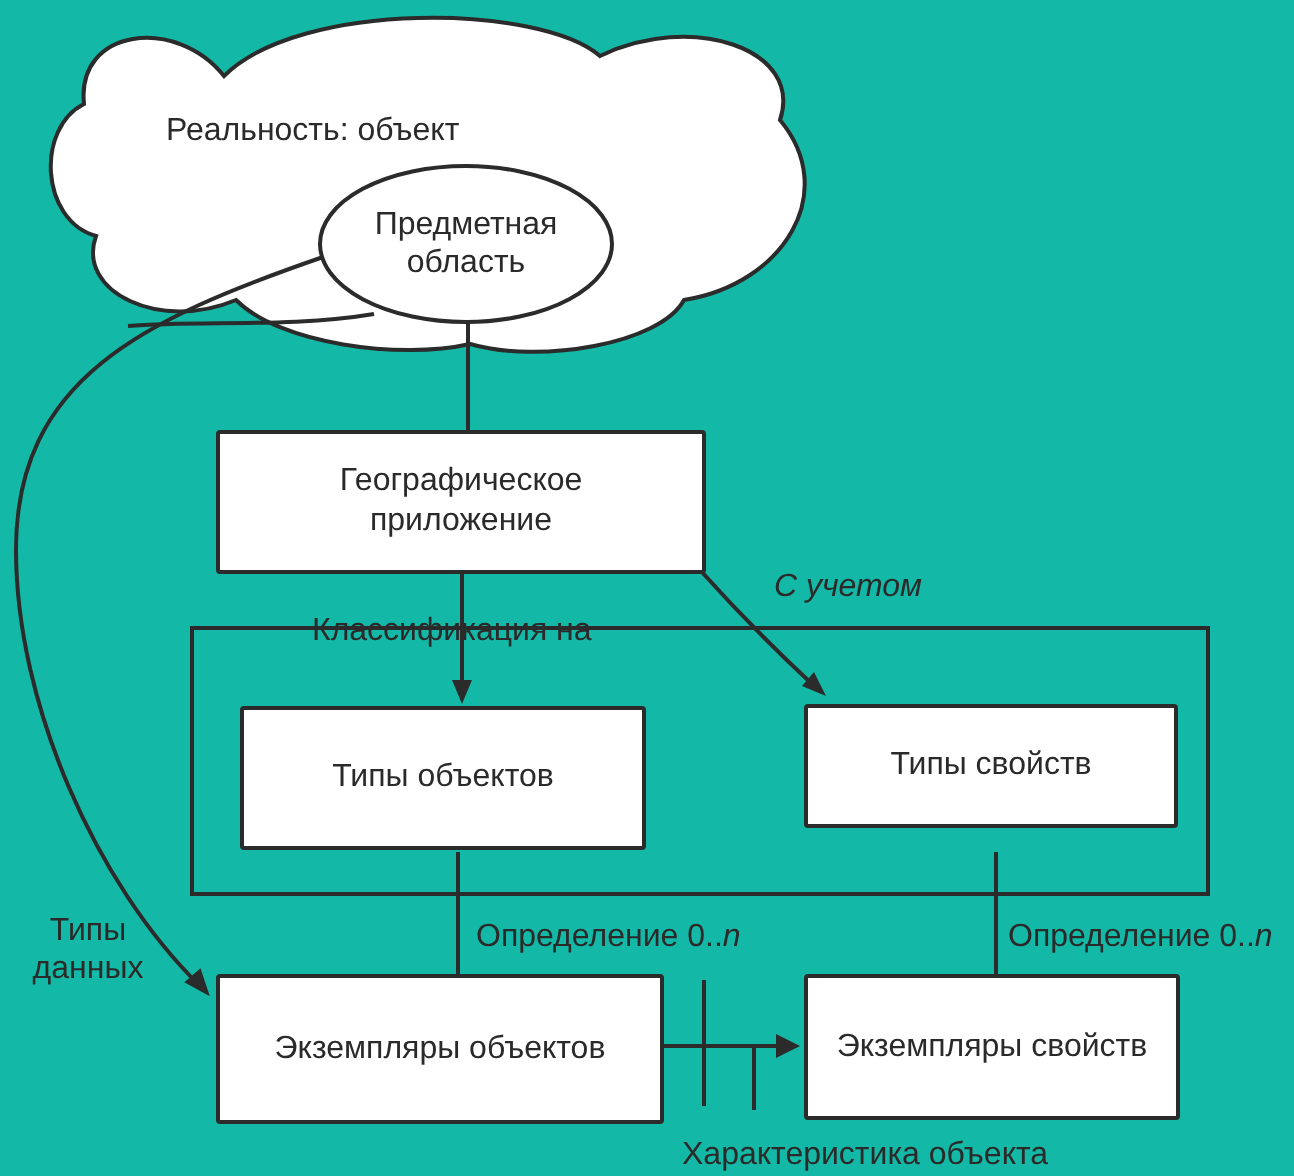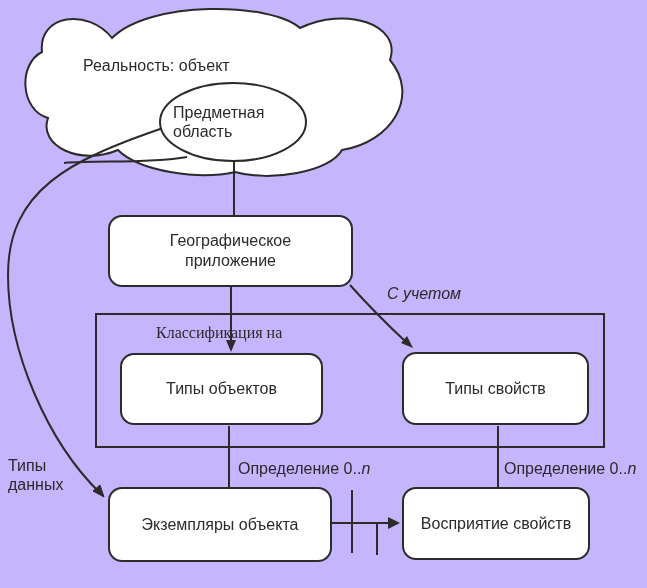--- a/index.html
+++ b/index.html
@@ -1,27 +1,27 @@
 <!DOCTYPE html>
 <html><head>
 <meta charset="utf-8">
 <style>
   html,body{margin:0;padding:0;background:#ffffff;}
   #stage{
-    position:relative;width:647px;height:588px;background:#c4b5fd;overflow:hidden;
+    position:relative;width:647px;height:588px;background:#14b8a6;overflow:hidden;
     font-family:"Liberation Sans",sans-serif;color:#2a2a2a;
   }
   #diagram-svg{position:absolute;left:0;top:0;}
   .label{
     position:absolute;font-size:16px;line-height:1.2;color:#2a2a2a;
     white-space:nowrap;
   }
-  .label.wrap{white-space:normal;}
+  .label.wrap{white-space:normal;text-align:center;}
   .node{
-    position:absolute;box-sizing:border-box;border:2px solid #2b2b2b;border-radius:14px;
+    position:absolute;box-sizing:border-box;border:2px solid #2b2b2b;border-radius:2px;
     background:#ffffff;display:flex;align-items:center;justify-content:center;
     text-align:center;font-size:16px;line-height:1.25;color:#2a2a2a;padding:4px 8px;
   }
   .frame{
     position:absolute;box-sizing:border-box;border:2px solid #2b2b2b;border-radius:0;
     background:transparent;
   }
   .it{font-style:italic;}
 </style>
 </head>
@@ -60,44 +60,45 @@
   </svg>
 
   <div class="label" style="left:83px;top:56px;">Реальность: объект</div>
 
   <div class="label wrap" style="left:173px;top:103px;width:120px;">Предметная область</div>
 
 
   <div class="label" style="left:387px;top:284px;font-style:italic;">С учетом</div>
 
 
-  <div class="label" style="left:156px;top:323px;font-family:Liberation Serif, serif;">Классификация на</div>
+  <div class="label" style="left:156px;top:306px;">Классификация на</div>
 
   <div class="label" style="left:238px;top:459px;"><span>Определение 0..</span><span class="it">n</span></div>
 
   <div class="label" style="left:504px;top:459px;"><span>Определение 0..</span><span class="it">n</span></div>
 
   <div class="label wrap" style="left:8px;top:456px;width:72px;">Типы данных</div>
 
+  <div class="label" style="left:341px;top:568px;">Характеристика объекта</div>
 
   <div class="frame" style="left:95px;top:313px;width:510px;height:135px;"></div>
 
   <div class="node" style="left:108px;top:215px;width:245px;height:72px;">
     <span style="width:150px;">Географическое приложение</span>
   </div>
 
   <div class="node" style="left:120px;top:353px;width:203px;height:72px;">
     <span>Типы объектов</span>
   </div>
 
-  <div class="node" style="left:402px;top:352px;width:187px;height:73px;">
+  <div class="node" style="left:402px;top:352px;width:187px;height:62px;">
     <span>Типы свойств</span>
   </div>
 
   <div class="node" style="left:108px;top:487px;width:224px;height:75px;">
-    <span>Экземпляры объекта</span>
+    <span>Экземпляры объектов</span>
   </div>
 
   <div class="node" style="left:402px;top:487px;width:188px;height:73px;">
-    <span>Восприятие свойств</span>
+    <span>Экземпляры свойств</span>
   </div>
 
 </div>
 
 </body></html>

